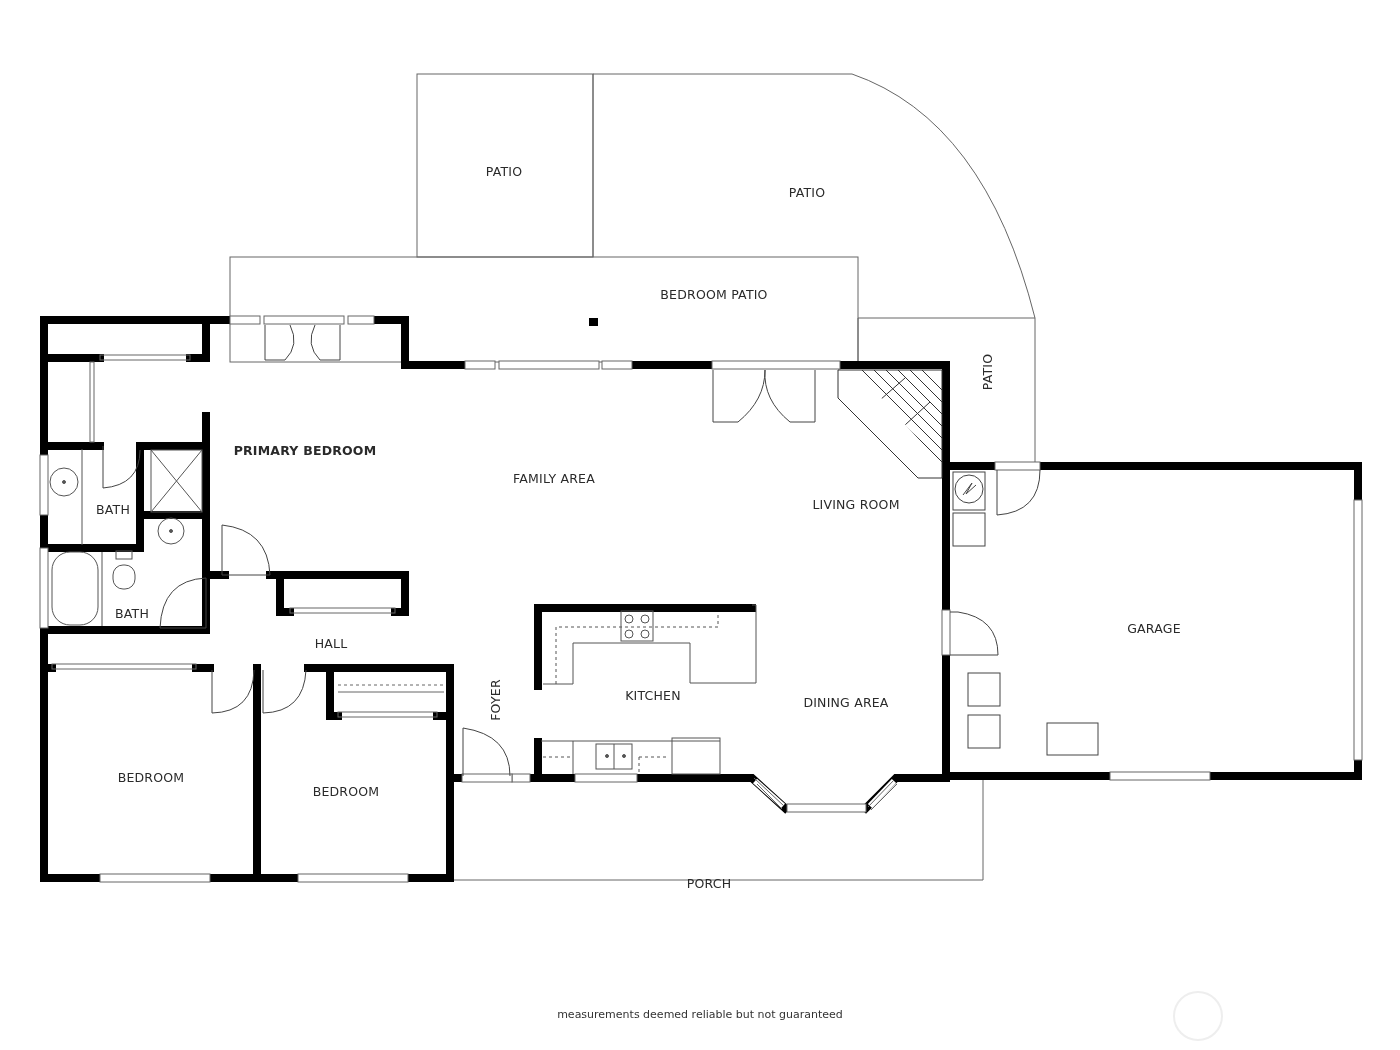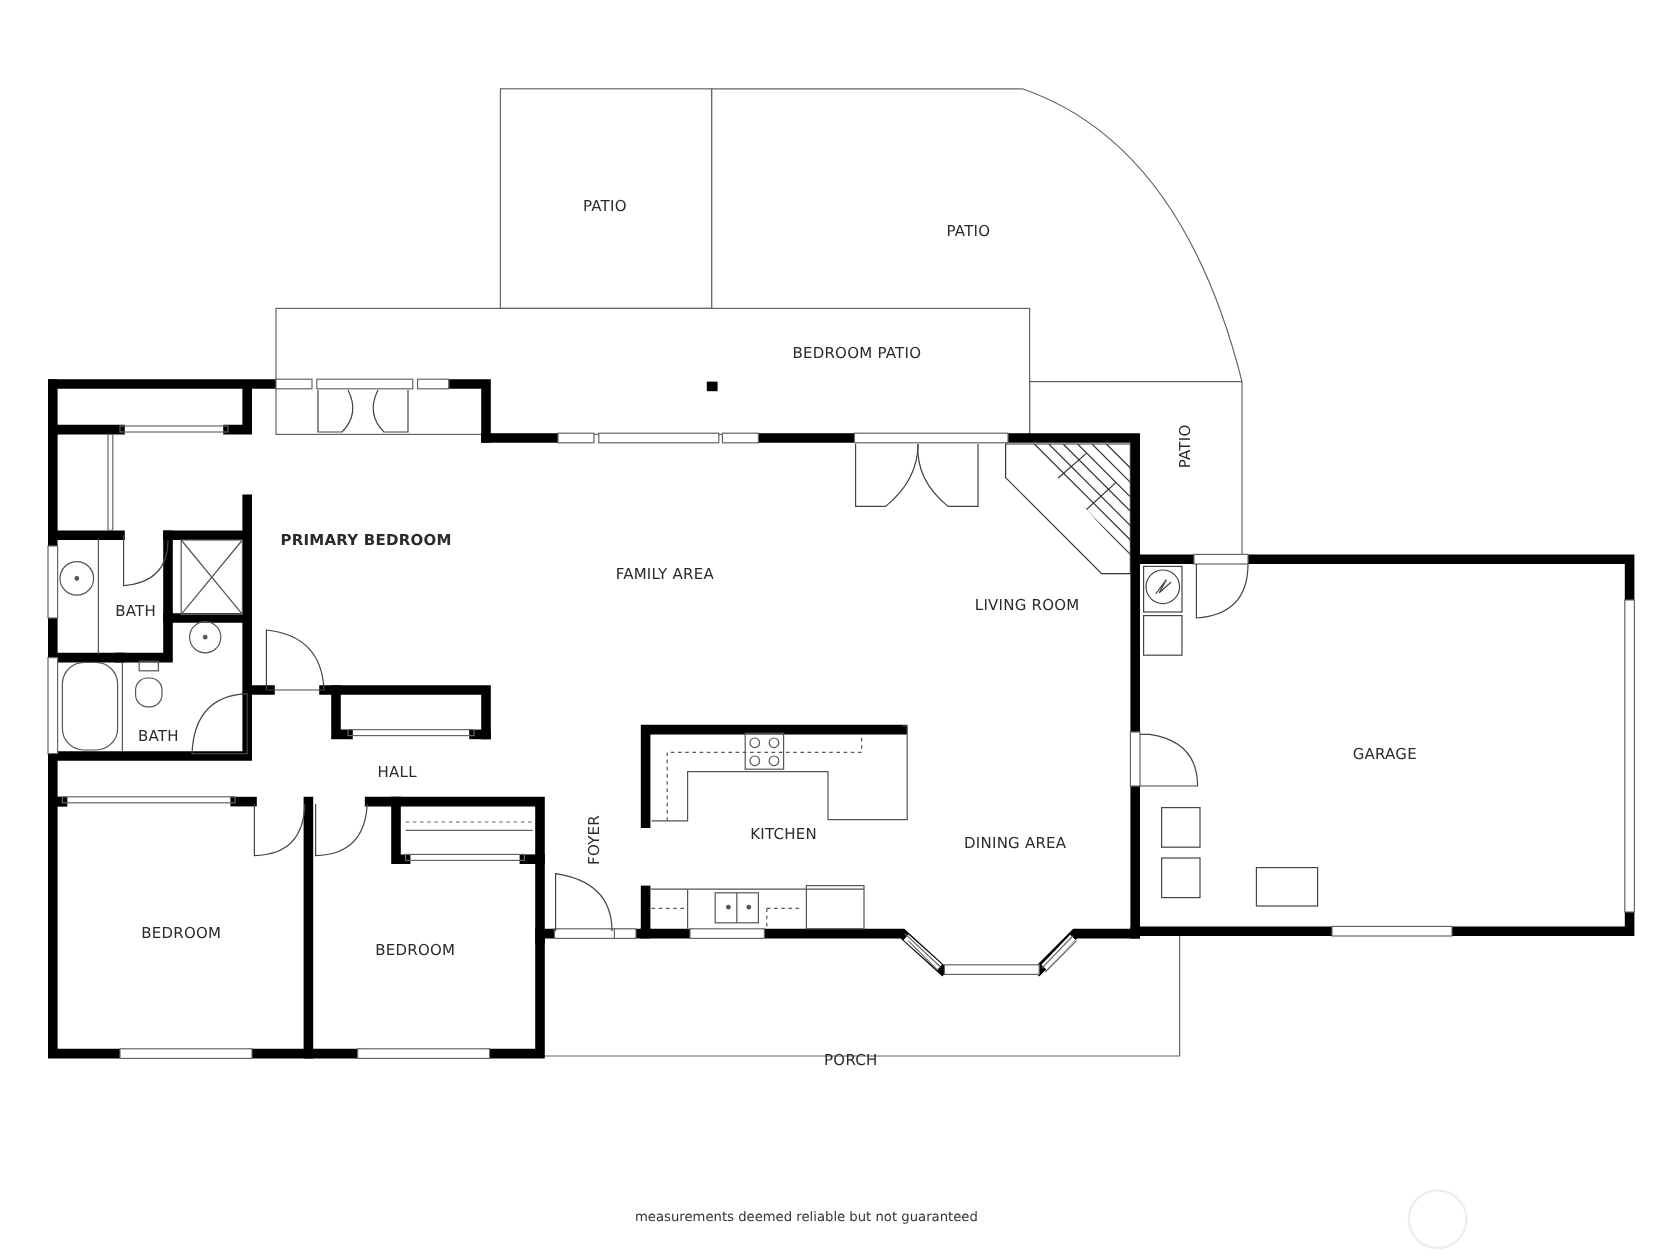--- a/index.html
+++ b/index.html
@@ -1,20 +1,20 @@
 <!DOCTYPE html>
 <html><head>
 <meta charset="utf-8">
 <style>
   html, body { margin: 0; padding: 0; background: #ffffff; }
   body { width: 1400px; height: 1050px; position: relative; overflow: hidden; font-family: "DejaVu Sans", sans-serif; }
   svg.plan { position: absolute; left: 0; top: 0; }
   .lbl { position: absolute; font-family: "DejaVu Sans", sans-serif; font-size: 12.5px; color: #2a2a2a; letter-spacing: 0.2px; white-space: nowrap; transform: translate(-50%, -50%); }
   .lbl.rot { transform: translate(-50%, -50%) rotate(-90deg); }
-  .foot { position: absolute; left: 672px; top: 1014px; transform: translate(-50%, -50%); font-family: "DejaVu Sans", sans-serif; font-size: 11px; color: #333; white-space: nowrap; }
+  .foot { position: absolute; left: 700px; top: 1014px; transform: translate(-50%, -50%); font-family: "DejaVu Sans", sans-serif; font-size: 11px; color: #333; white-space: nowrap; }
   .wm { position: absolute; left: 1173px; top: 991px; width: 46px; height: 46px; border-radius: 50%; border: 2px solid #eeeeee; }
 </style>
 </head>
 <body>
 
 <svg class="plan" width="1400" height="1050" viewBox="0 0 1400 1050">
 
   <g fill="none" stroke="#666" stroke-width="1">
     <rect x="417" y="74" width="176" height="183"></rect>
     <path d="M593 74 H852 Q985 120 1035 318 V465"></path>

